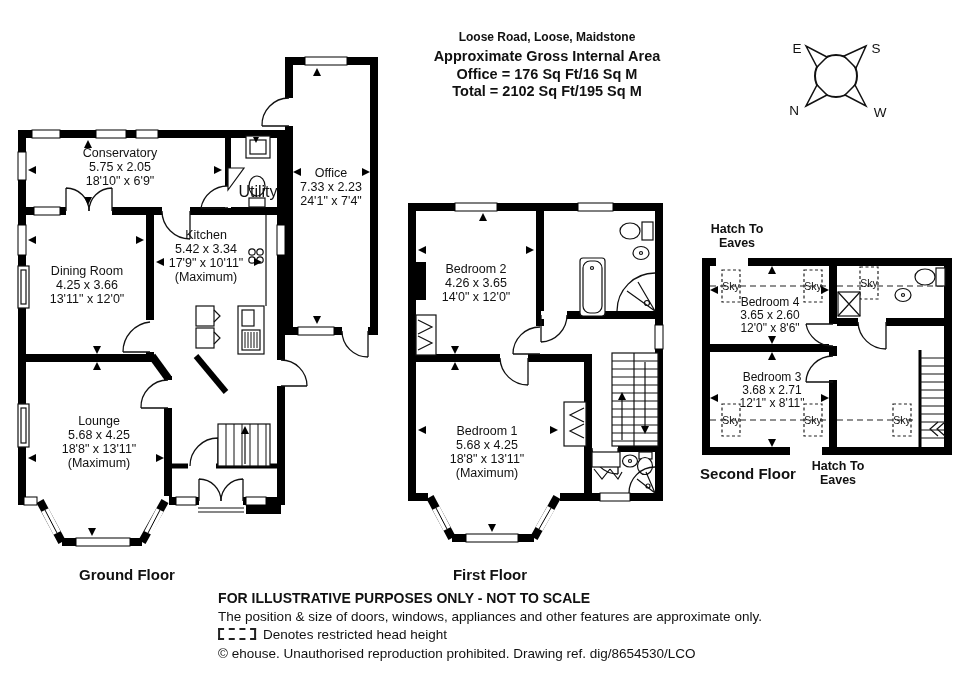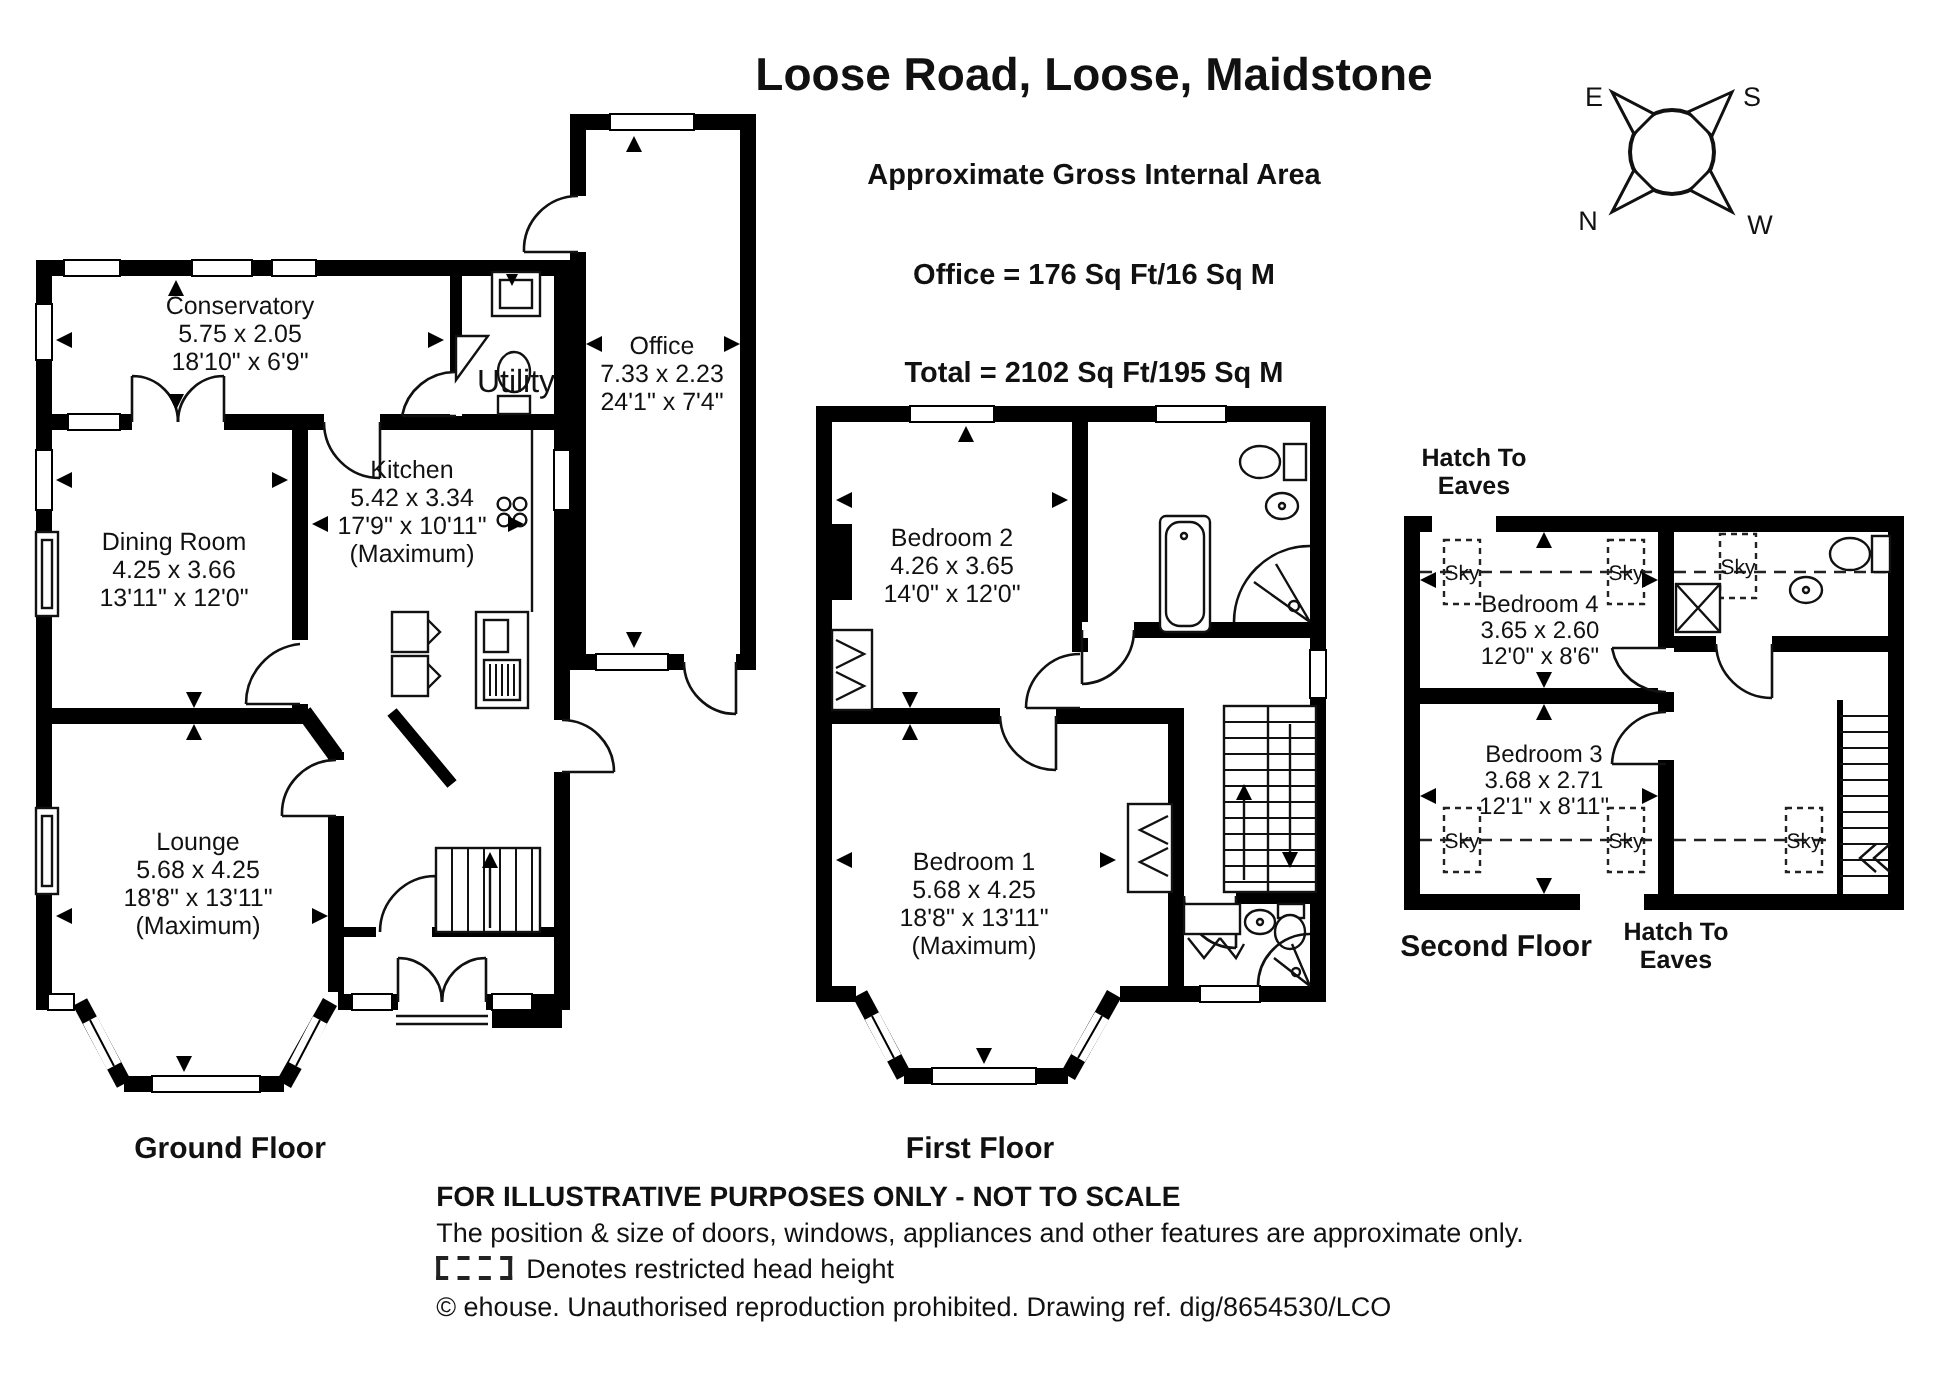--- a/index.html
+++ b/index.html
@@ -19,22 +19,22 @@
   .tread{stroke:#111;stroke-width:1;fill:none}
   .arr{fill:#000;stroke:none}
   .dash{stroke:#222;stroke-width:1.2;fill:none;stroke-dasharray:6 4}
   .skybox{fill:none;stroke:#222;stroke-width:1.2;stroke-dasharray:3 2.5}
   .wline{stroke:#fff;stroke-width:8;fill:none}
   .cline{stroke:#000;stroke-width:1;fill:none}
   text.sky{font-size:10.5px;fill:#111;text-anchor:middle}
   text.cmp{font-size:13.5px;fill:#111;text-anchor:middle}
   .tblock{position:absolute;left:547px;top:27px;transform:translateX(-50%);
           text-align:center;font-weight:bold;white-space:nowrap;}
-  .tblock .t1{font-size:23px;line-height:21px;}
-  .tblock .t2{font-size:14.5px;line-height:17.5px;margin-top:32px;}
+  .tblock .t1{font-size:12px;line-height:21px;}
+  .tblock .t2{font-size:14.5px;line-height:17.5px;}
   .rlabel{position:absolute;transform:translateX(-50%);text-align:center;
           font-size:12.5px;line-height:14px;white-space:nowrap;}
   .flabel{position:absolute;transform:translateX(-50%);text-align:center;
           font-size:15px;font-weight:bold;white-space:nowrap;}
   .hlabel{position:absolute;transform:translateX(-50%);text-align:center;
           font-size:12.5px;line-height:14px;white-space:nowrap;font-weight:bold;}
   .footer{position:absolute;left:490px;top:589px;transform:translateX(-50%);
           text-align:left;font-size:13.5px;line-height:18.5px;white-space:nowrap;}
   .footer .f1{font-weight:bold;font-size:14px;}
   .dash-box{display:inline-block;width:34px;height:8px;border:2px dashed #222;
@@ -413,21 +413,21 @@
 
 <div class="hlabel" style="left:737px;top:222px">
   <div>Hatch To</div>
   <div>Eaves</div>
 </div>
 <div class="hlabel" style="left:838px;top:459px">
   <div>Hatch To</div>
   <div>Eaves</div>
 </div>
 
-<div class="flabel" style="left:115px;top:566px">Ground Floor</div>
+<div class="flabel" style="left:127px;top:566px">Ground Floor</div>
 <div class="flabel" style="left:490px;top:566px">First Floor</div>
 <div class="flabel" style="left:748px;top:465px">Second Floor</div>
 
 <div class="footer">
   <div class="f1">FOR ILLUSTRATIVE PURPOSES ONLY - NOT TO SCALE</div>
   <div>The position &amp; size of doors, windows, appliances and other features are approximate only.</div>
   <div><span class="dash-box"></span><span>Denotes restricted head height</span></div>
   <div>© ehouse. Unauthorised reproduction prohibited. Drawing ref. dig/8654530/LCO</div>
 </div>
 

